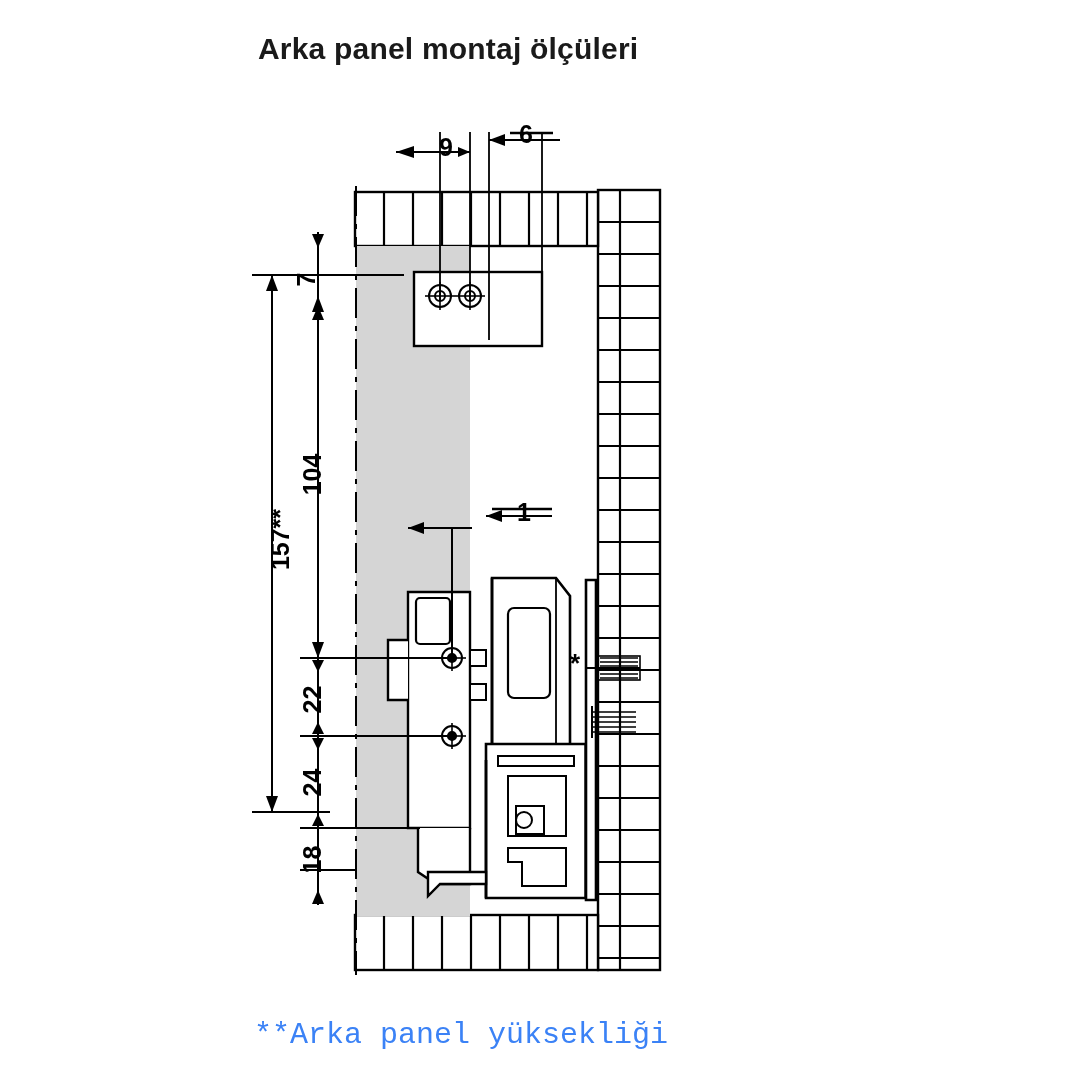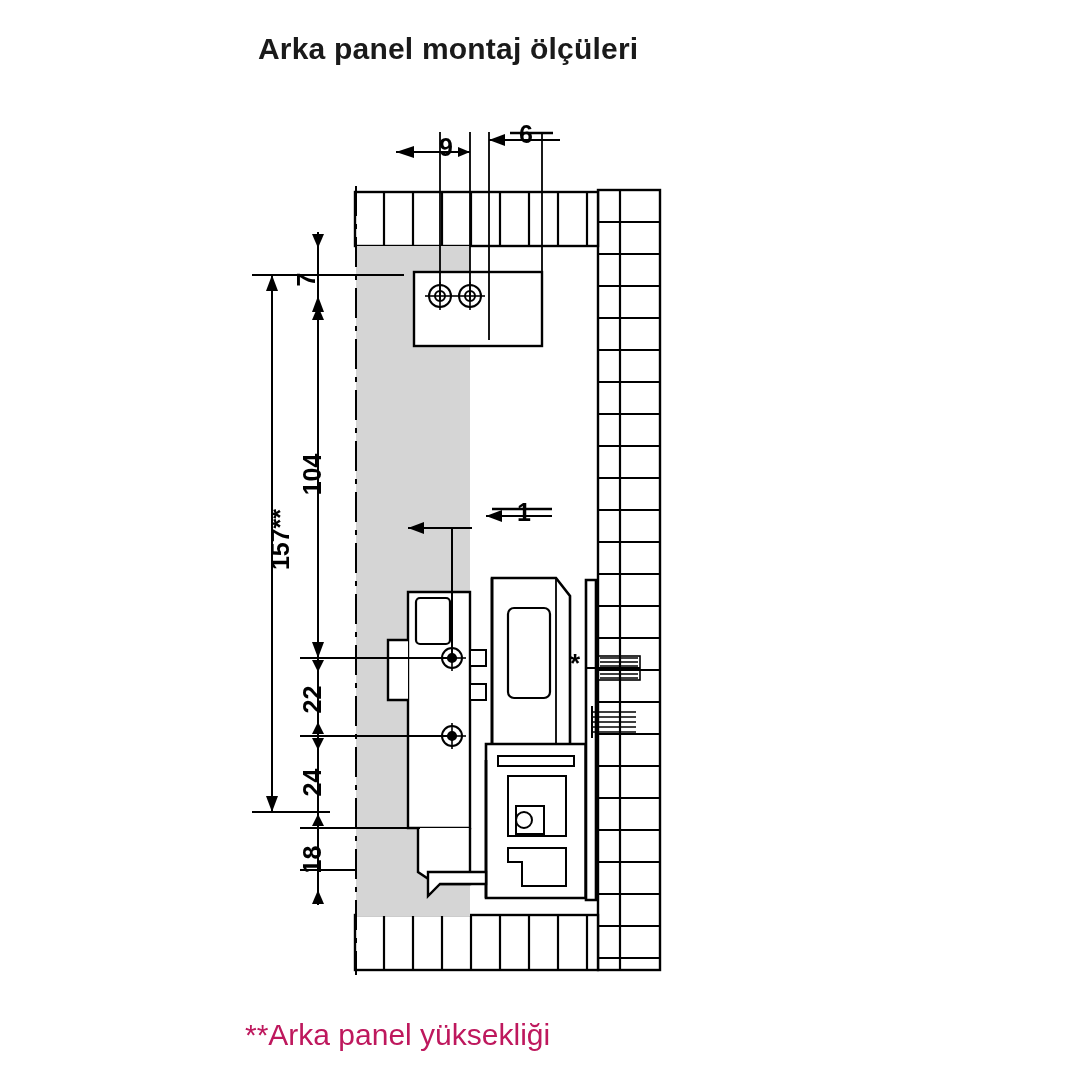--- a/index.html
+++ b/index.html
@@ -25,26 +25,27 @@
     left: 258px;
     top: 32px;
     font-size: 30px;
     font-weight: bold;
     letter-spacing: 0.2px;
     color: #1a1a1a;
     white-space: nowrap;
   }
   .footnote {
     position: absolute;
-    left: 245px;
+    left: 254px;
     top: 1018px;
     font-size: 30px;
     font-weight: normal;
-    color: #be185d;
+    color: #3b82f6;
     white-space: nowrap;
+    font-family: Liberation Mono, monospace;
   }
   .drawing {
     position: absolute;
     left: 0;
     top: 0;
     width: 1080px;
     height: 1080px;
   }
   .dim-label {
     position: absolute;

